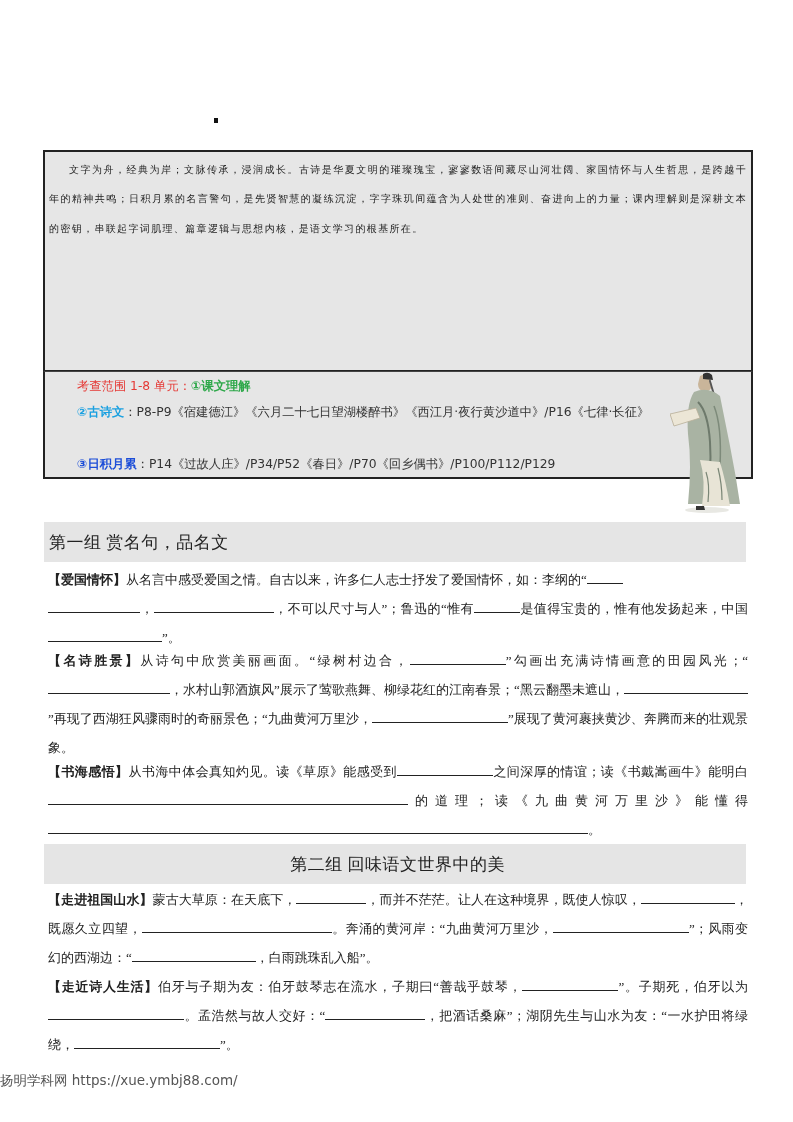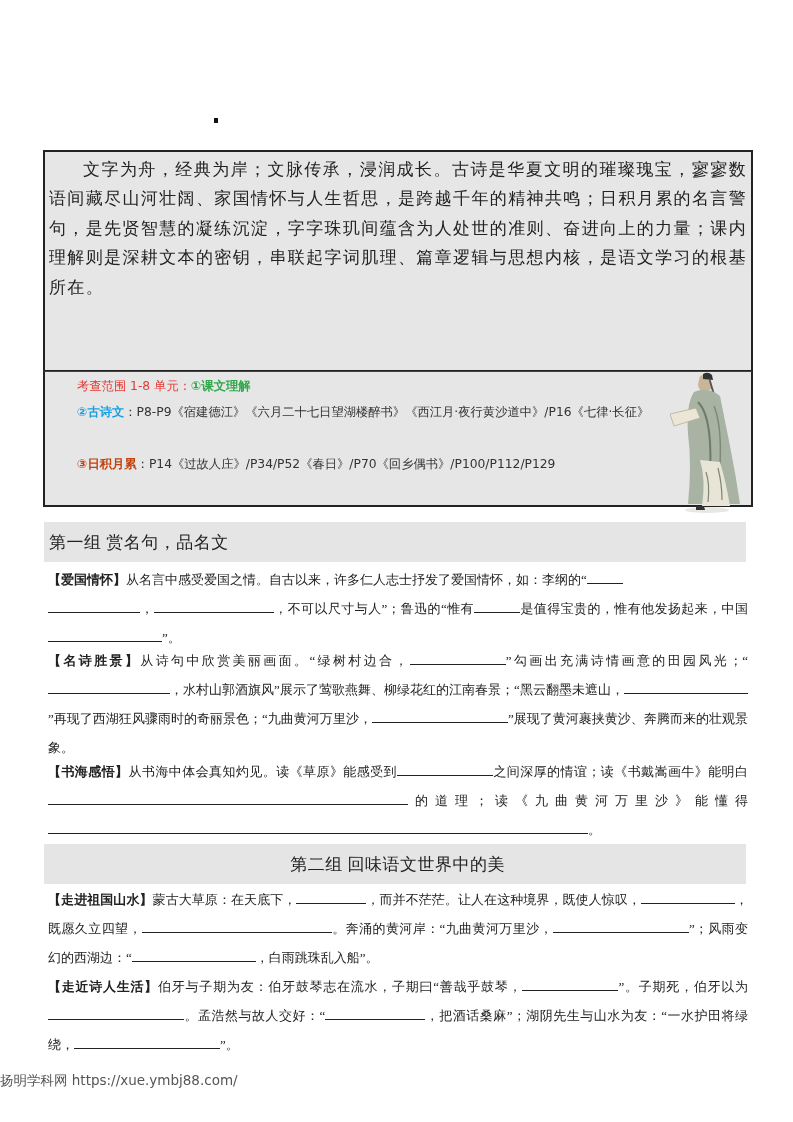--- a/index.html
+++ b/index.html
@@ -2,34 +2,34 @@
 <html><head>
 <meta charset="utf-8">
 <style>
   html, body { margin:0; padding:0; background:#ffffff; }
   body { width:793px; height:1122px; position:relative; overflow:hidden;
          font-family:"DejaVu Serif", "Liberation Serif", serif; color:#222; }
   .dot { position:absolute; left:214px; top:118px; width:4px; height:5px; background:#111; }
 
   .intro-box { position:absolute; left:43px; top:150px; width:710px; height:222px;
                background:#e6e6e6; border:2px solid #222; box-sizing:border-box; }
-  .intro-box p { margin:0; padding:0 4px; font-size:17px; line-height:29.4px; letter-spacing:1.35px;
+  .intro-box p { margin:0; padding:0 4px; font-size:10px; line-height:29.4px; letter-spacing:1.35px;
                  text-align:justify; color:#222; }
   .intro-box p.first { padding-top:3px; }
   .indent { text-indent:2em; }
 
-  .scope-box { position:absolute; left:43px; top:371px; width:710px; height:136px;
+  .scope-box { position:absolute; left:43px; top:371px; width:710px; height:108px;
                background:#e6e6e6; border:2px solid #222; border-top:1px solid #444; box-sizing:border-box;
                font-family:"DejaVu Sans", "Liberation Sans", sans-serif; font-size:12.3px; color:#333; }
   .scope-line { position:absolute; left:32px; white-space:nowrap; }
   .l1 { top:6px; } .l2 { top:32px; } .l3 { top:58px; } .l4 { top:84px; }
   .red { color:#e53935; }
   .green { color:#2ea84a; font-weight:bold; }
   .blue { color:#1aa0e0; font-weight:bold; }
-  .gold { color:#c2410c; font-weight:bold; }
+  .gold { color:#1d4ed8; font-weight:bold; }
 
   .figure { position:absolute; left:670px; top:372px; width:75px; height:142px; }
 
   .section-header { position:absolute; left:44px; width:702px; height:40px; background:#e5e5e5;
                     font-family:"Liberation Serif", "DejaVu Serif", serif; font-size:17px; color:#222;
                     line-height:42px; padding-left:5px; box-sizing:border-box; letter-spacing:0.5px; }
   .sh1 { top:522px; } .sh2 { top:844px;text-align:center; }
 
   .para { position:absolute; left:48px; width:700px; font-family:"Liberation Serif", "DejaVu Serif", serif;
           font-size:13px; line-height:29px; color:#222; text-align:justify; }

